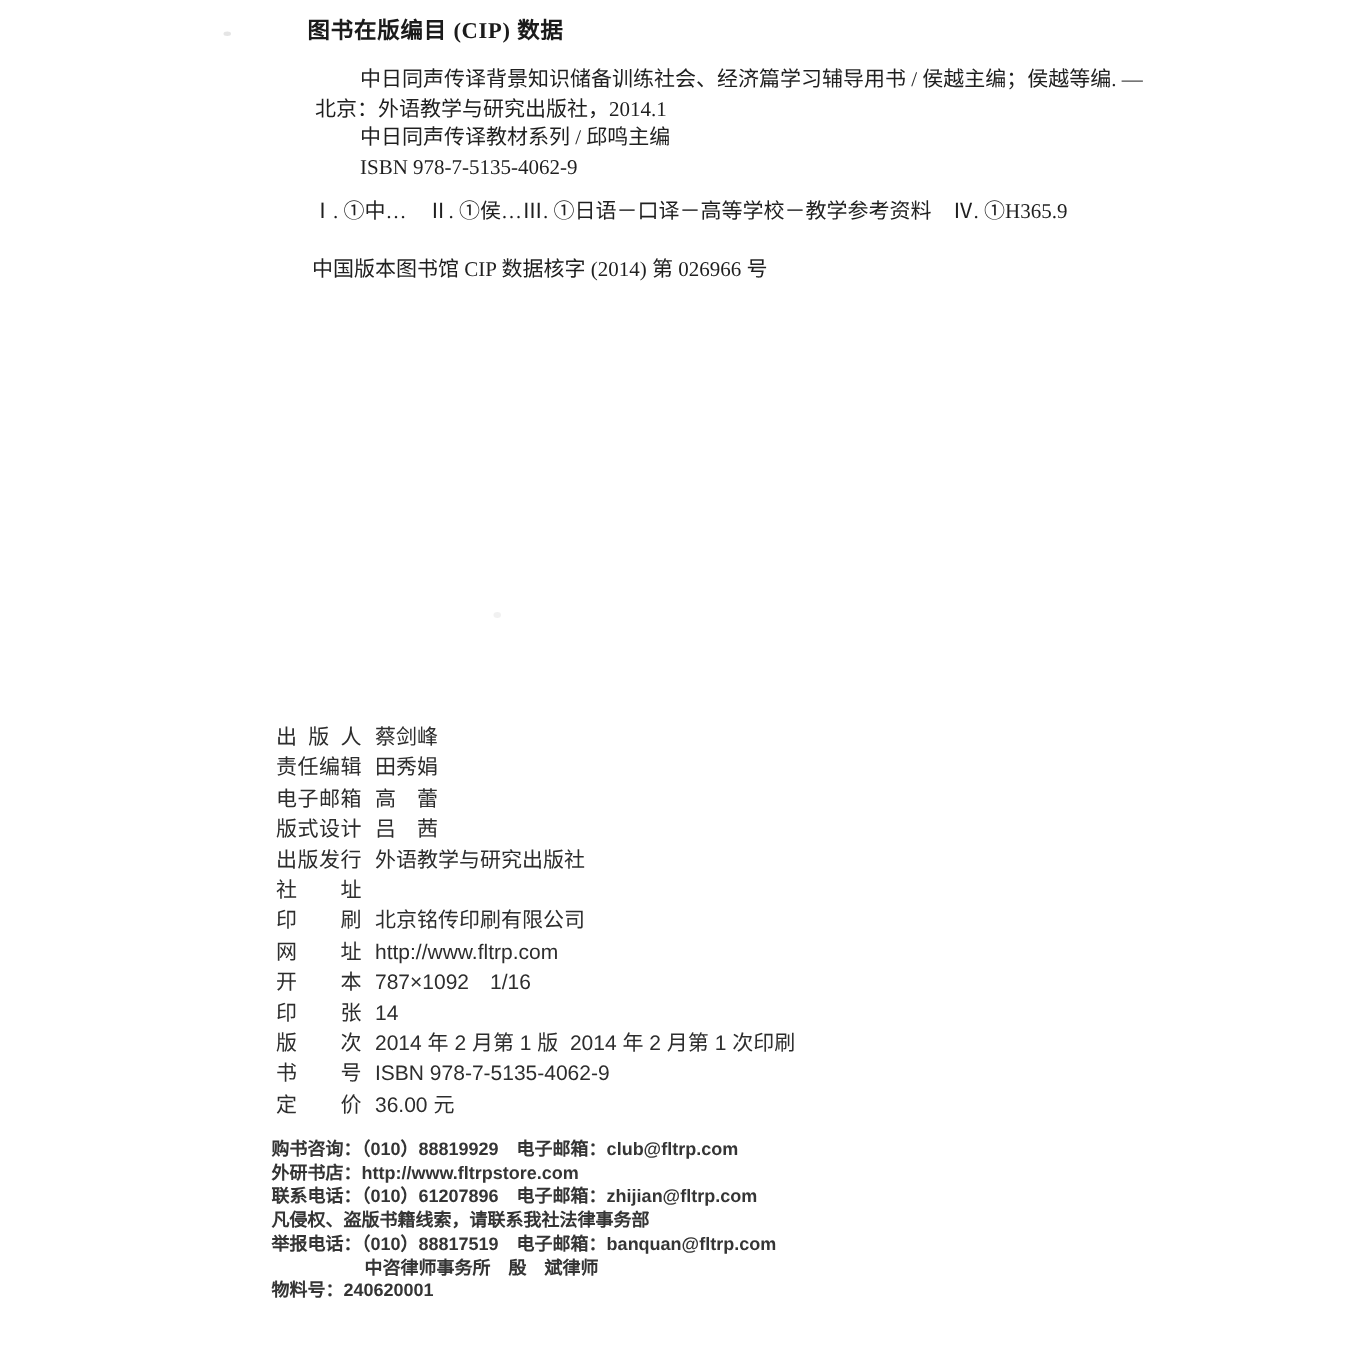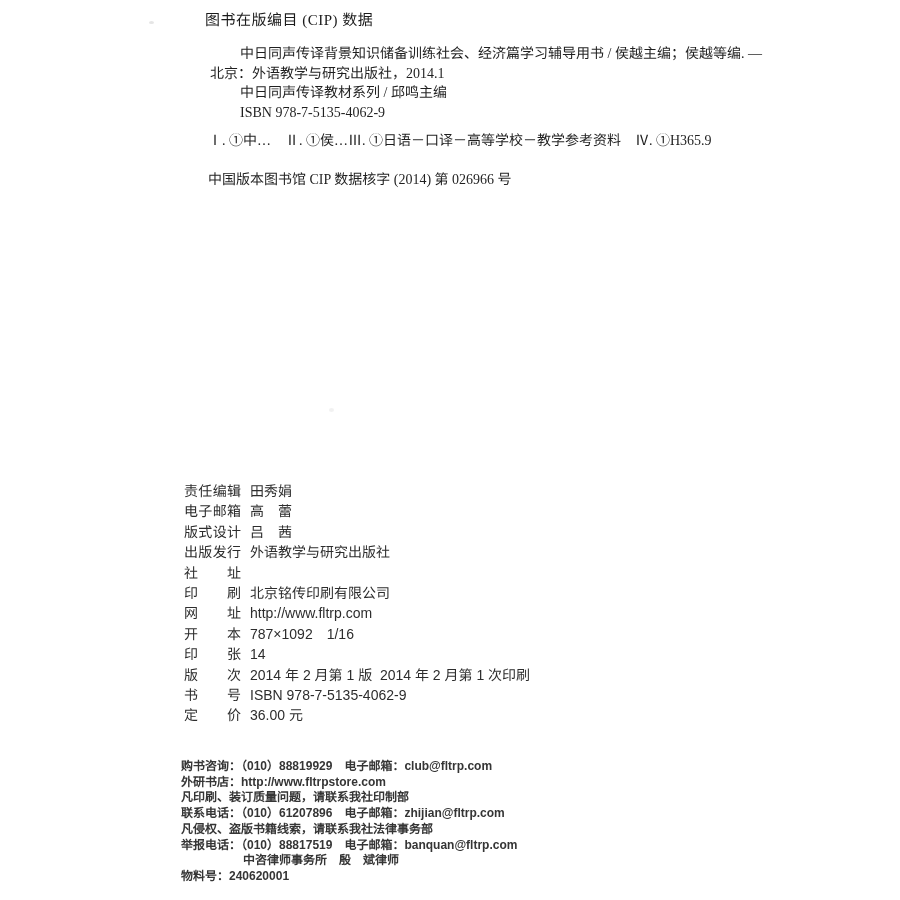--- a/index.html
+++ b/index.html
@@ -12,21 +12,21 @@
     position: relative;
     width: 900px; height: 900px;
     background: #ffffff;
     overflow: hidden;
   }
 
   
   .cip-header {
     position: absolute; left: 205px; top: 8px;
     font-family: "Liberation Serif", "DejaVu Serif", serif;
-    font-size: 15px; font-weight: 400; color: #1b1b1b;
+    font-size: 15px; font-weight: 700; color: #1b1b1b;
     letter-spacing: 0.5px; white-space: pre;
   }
   .cip-block {
     position: absolute; left: 178px; top: 44px; width: 600px;
     font-family: "Liberation Serif", "DejaVu Serif", serif;
     font-size: 14px; line-height: 19.5px; color: #1f1f1f; margin-left: 32px;
   }
   .cip-line { white-space: pre; }
   .cip-line.ind { padding-left: 30px; }
   .classification {
@@ -83,20 +83,24 @@
     <div class="cip-line">北京：外语教学与研究出版社，2014.1</div>
     <div class="cip-line ind">中日同声传译教材系列 / 邱鸣主编</div>
     <div class="cip-line ind">ISBN 978-7-5135-4062-9</div>
   </div>
 
   <div class="classification">Ⅰ. ①中…　Ⅱ. ①侯…Ⅲ. ①日语－口译－高等学校－教学参考资料　Ⅳ. ①H365.9</div>
   <div class="cip-number">中国版本图书馆 CIP 数据核字 (2014) 第 026966 号</div>
 
   <div class="colophon">
     <div class="colophon-row">
+      <span class="colophon-label">出版人</span>
+      <span class="colophon-value">蔡剑峰</span>
+    </div>
+    <div class="colophon-row">
       <span class="colophon-label">责任编辑</span>
       <span class="colophon-value">田秀娟</span>
     </div>
     <div class="colophon-row">
       <span class="colophon-label">电子邮箱</span>
       <span class="colophon-value">高　蕾</span>
     </div>
     <div class="colophon-row">
       <span class="colophon-label">版式设计</span>
       <span class="colophon-value">吕　茜</span>
@@ -134,21 +138,20 @@
     </div>
     <div class="colophon-row">
       <span class="colophon-label">定价</span>
       <span class="colophon-value">36.00 元</span>
     </div>
   </div>
 
   <div class="contact">
     <div class="contact-line">购书咨询：（010）88819929　电子邮箱：club@fltrp.com</div>
     <div class="contact-line">外研书店：http://www.fltrpstore.com</div>
-    <div class="contact-line">凡印刷、装订质量问题，请联系我社印制部</div>
     <div class="contact-line">联系电话：（010）61207896　电子邮箱：zhijian@fltrp.com</div>
     <div class="contact-line">凡侵权、盗版书籍线索，请联系我社法律事务部</div>
     <div class="contact-line">举报电话：（010）88817519　电子邮箱：banquan@fltrp.com</div>
     <div class="contact-line indent">中咨律师事务所　殷　斌律师</div>
     <div class="contact-line">物料号：240620001</div>
   </div>
 
 </div>
 
 </body></html>

